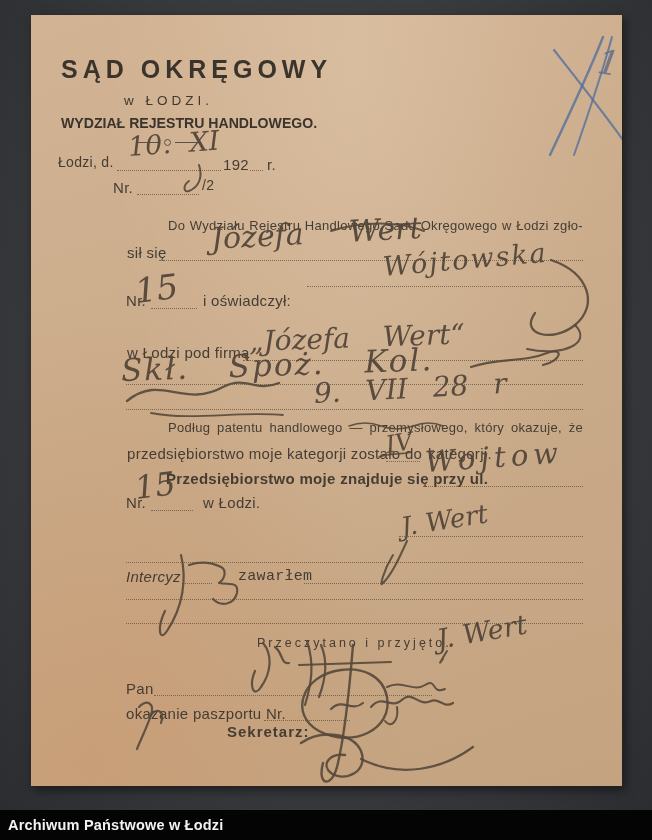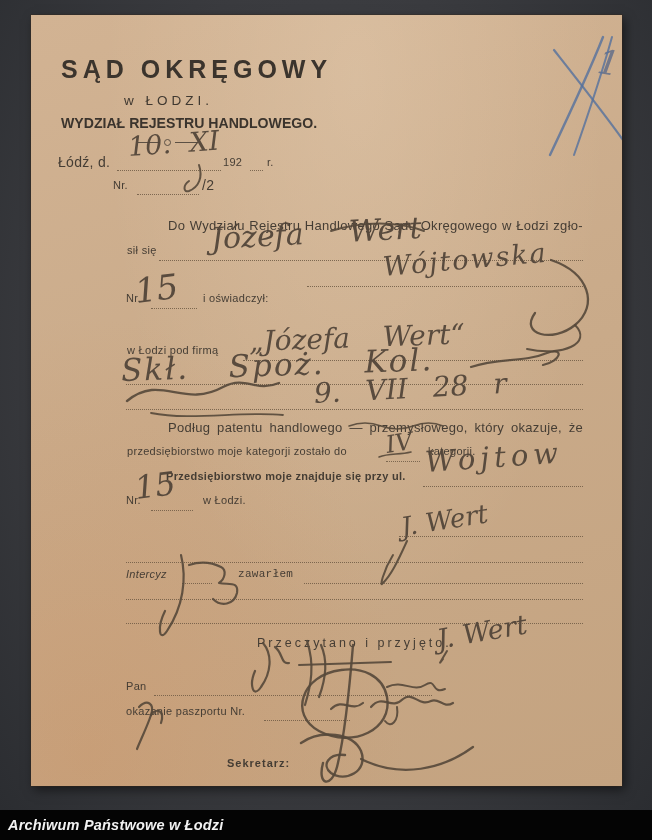--- a/index.html
+++ b/index.html
@@ -9,36 +9,36 @@
     font-family:"Liberation Sans", sans-serif;
   }
   .paper{
     position:absolute;left:31px;top:15px;width:591px;height:771px;
     background:
       radial-gradient(ellipse at 10% 96%, rgba(204,138,88,.28), transparent 42%),
       radial-gradient(ellipse at 55% 8%, rgba(255,241,219,.20), transparent 55%),
       linear-gradient(163deg,#d2b393 0%, #c9aa89 52%, #c4a380 100%);
     box-shadow:0 0 0 1px rgba(60,40,20,.25), 3px 4px 10px rgba(0,0,0,.5);
   }
-  .p{position:absolute;font-size:11px;color:#453d34;letter-spacing:.3px;white-space:nowrap;}
+  .p{position:absolute;font-size:15px;color:#453d34;letter-spacing:.3px;white-space:nowrap;}
   .pj{position:absolute;font-size:13px;color:#453d34;letter-spacing:.3px;text-align:justify;text-align-last:justify;}
   .dl{position:absolute;height:0;border-top:1.5px dotted #6f5b45;opacity:.85;}
   .hw{position:absolute;font-family:"DejaVu Serif", serif;font-style:italic;color:#53463a;
       white-space:nowrap;transform-origin:left center;opacity:.95;}
   .head-court{font-size:25px;font-weight:bold;letter-spacing:5px;color:#3b342d;}
   .head-city{font-size:13.5px;letter-spacing:4px;color:#3f3830;}
   .head-dept{font-size:15px;font-weight:bold;letter-spacing:0;color:#3b342d;transform:scaleX(.94);transform-origin:left;}
   .center{text-align:center;}
   .orn{position:absolute;display:flex;align-items:center;gap:4px;}
   .orn .l{width:22px;height:0;border-top:1px solid #5c5044;}
   .orn .c{width:5px;height:5px;border:1.2px solid #5c5044;border-radius:50%;}
   .bold{font-weight:bold;}
   .bar{
     position:absolute;left:0;bottom:0;width:652px;height:30px;background:#040404;
-    display:flex;align-items:center;font-style:italic;
+    display:flex;align-items:center;
   }
   .bar span{color:#f2f2f2;font-size:14.5px;font-weight:bold;padding-left:8px;letter-spacing:.2px;}
   svg.overlay{position:absolute;left:0;top:0;pointer-events:none;}
   .ink{fill:none;stroke:#55483a;stroke-linecap:round;stroke-linejoin:round;opacity:.9;}
   .blue{fill:none;stroke:#54719e;stroke-linecap:round;opacity:.8;}
 </style>
 </head>
 <body>
 
 <div class="stage">
@@ -46,21 +46,21 @@
 
     <div class="p head-court center" style="left:30px;top:40px;width:215px;">SĄD OKRĘGOWY</div>
     <div class="p head-city center" style="left:30px;top:78px;width:215px;">w ŁODZI.</div>
     <div class="p head-dept" style="left:30px;top:99px;">WYDZIAŁ REJESTRU HANDLOWEGO.</div>
     <div class="orn" style="left:107px;top:124px;">
       <span class="l"></span>
       <span class="c"></span>
       <span class="l"></span>
     </div>
 
-    <div class="p" style="left:27px;top:139px;font-size:14px;">Łódź, d.</div>
+    <div class="p" style="left:27px;top:139px;font-size:14px;">Łodzi, d.</div>
     <div class="dl" style="left:86px;top:155px;width:104px;"></div>
     <div class="p" style="left:192px;top:141px;">192</div>
     <div class="dl" style="left:219px;top:155px;width:13px;"></div>
     <div class="p" style="left:236px;top:141px;">r.</div>
     <div class="hw" style="left:97px;top:116px;font-size:27px;word-spacing:10px;transform:rotate(-4deg);">10. XI</div>
 
     <div class="p" style="left:82px;top:164px;">Nr.</div>
     <div class="dl" style="left:106px;top:179px;width:62px;"></div>
     <div class="p" style="left:171px;top:162px;font-size:14px;">/2</div>
 
@@ -114,21 +114,21 @@
     <div class="dl" style="left:95px;top:608px;width:457px;"></div>
 
     <div class="p" style="left:226px;top:621px;letter-spacing:3px;font-size:12.5px;">Przeczytano i przyjęto.</div>
     <div class="hw" style="left:406px;top:609px;font-size:27px;transform:rotate(-10deg);">J. Wert</div>
 
     <div class="p" style="left:95px;top:665px;">Pan</div>
     <div class="dl" style="left:123px;top:680px;width:278px;"></div>
     <div class="p" style="left:95px;top:690px;">okazanie paszportu Nr.</div>
     <div class="dl" style="left:233px;top:705px;width:86px;"></div>
 
-    <div class="p bold" style="left:196px;top:742px;letter-spacing:1px;text-align:right;">Sekretarz:</div>
+    <div class="p bold" style="left:196px;top:708px;letter-spacing:1px;text-align:right;">Sekretarz:</div>
 
     <div class="hw" style="left:567px;top:26px;font-size:34px;color:#5d6b89;transform:rotate(9deg);opacity:.8;">1</div>
 
     <svg class="overlay" width="591" height="771" viewBox="0 0 591 771">
 
       <path class="blue" stroke-width="2.4" d="M519 140 C538 100 557 60 572 22"></path>
       <path class="blue" stroke-width="2.2" d="M523 35 C549 68 576 102 597 132"></path>
       <path class="blue" stroke-width="2" d="M581 22 C571 58 557 100 543 140"></path>
 
       <path class="ink" stroke-width="2" d="M168 150 C172 162 168 172 158 176 C152 178 152 170 158 166"></path>

